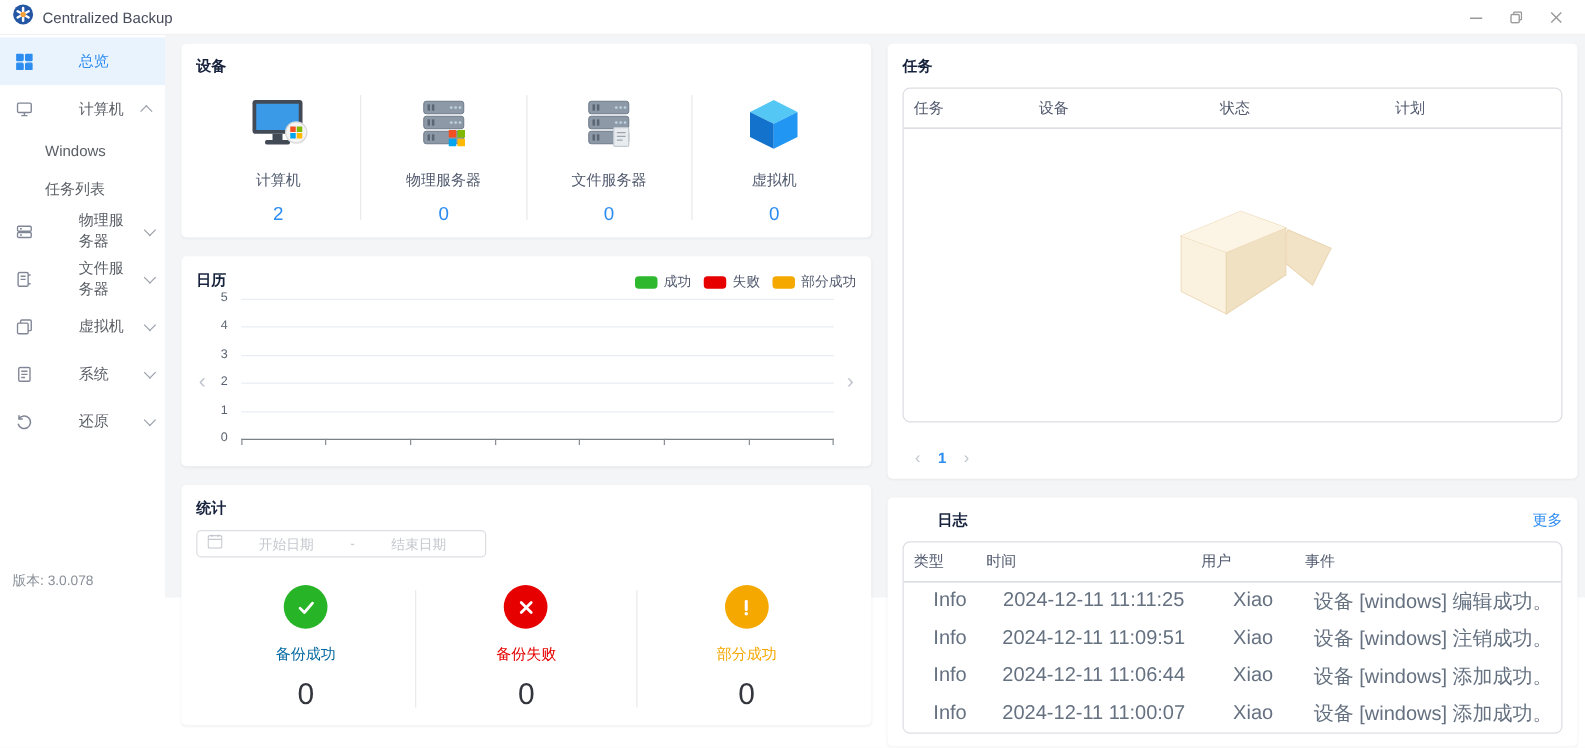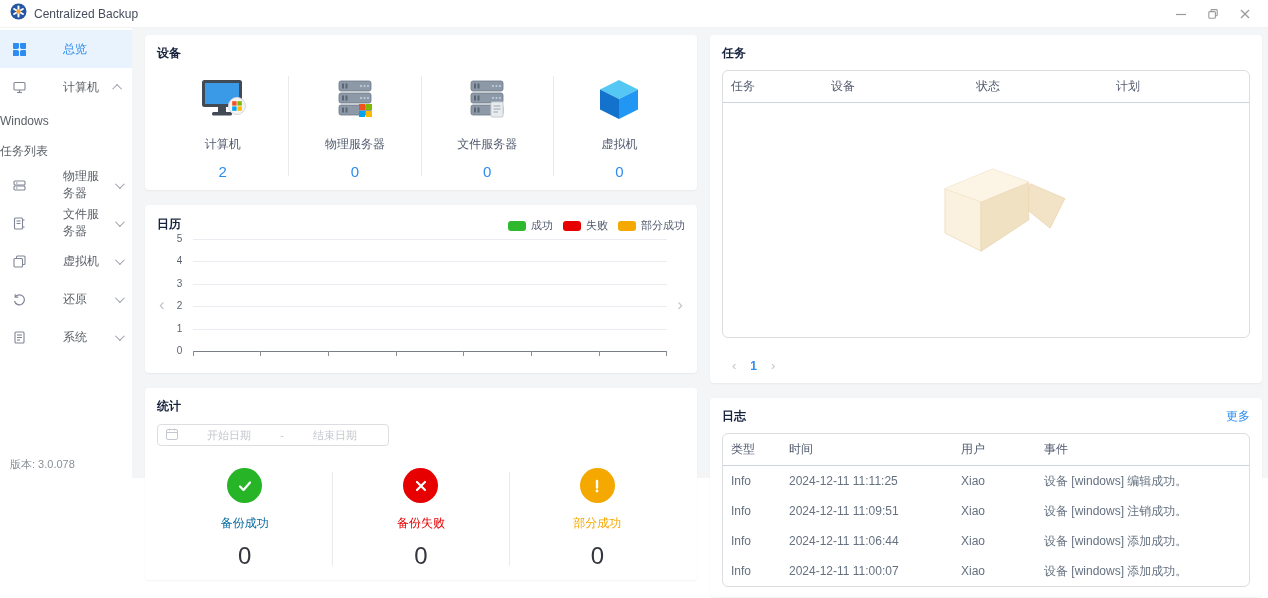--- a/index.html
+++ b/index.html
@@ -17,21 +17,21 @@
 
   
   .shell { flex:1; display:flex; min-height:0; }
   .sidebar { width:132px; background:#fff; flex:0 0 132px; display:flex; flex-direction:column; padding-top:2px; position:relative; }
   .side-item { height:38px; display:flex; align-items:center; gap:9px; padding:0 10px 0 12px;
     font-size:12px; color:#5a5f66; cursor:pointer; }
   .side-item .slabel { flex:1;margin-left:28px; }
   .side-item.selected { background:#e8f3fd; color:#2d8cf0; }
   .side-item.selected .sicon svg * { stroke:#2d8cf0; fill:#2d8cf0; }
   .sicon { width:14px; height:14px; display:flex; align-items:center; justify-content:center; }
-  .side-sub { height:30px; display:flex; align-items:center; font-size:12px; color:#5a5f66; cursor:pointer; }
+  .side-sub { height:30px; display:flex; align-items:center; padding-left:36px; font-size:12px; color:#5a5f66; cursor:pointer; }
   .chev { width:7px; height:7px; border-right:1.4px solid #9aa0a8; border-bottom:1.4px solid #9aa0a8; display:inline-block; }
   .chev.down { transform:rotate(45deg) translateY(-2px); }
   .chev.up { transform:rotate(-135deg) translateY(-2px); }
   .version { position:absolute; bottom:6px; left:10px; font-size:11px; color:#8a9099; }
 
   
   .main { flex:1; background:#f4f5f7; padding:7px 6px 0 13px; display:flex; gap:13px; min-height:0; }
   .col { display:flex; flex-direction:column; gap:15px; width:552px; flex:0 0 552px; }
   .card { background:#fff; border-radius:4px; box-shadow:0 1px 2px rgba(0,0,0,.05); padding:10px 12px; }
   .card h3 { font-size:12px; color:#17233d; font-weight:bold; }
@@ -87,25 +87,25 @@
     font-size:12px; color:#515a6e; padding-left:8px; }
   .taskcols span:nth-child(1){ width:100px; } .taskcols span:nth-child(2){ width:145px; }
   .taskcols span:nth-child(3){ width:140px; } .taskcols span:nth-child(4){ flex:1; }
   .empty { height:200px; display:flex; align-items:center; justify-content:center; }
   .pagination { margin-top:20px; display:flex; align-items:center; gap:14px; padding-left:10px; }
   .pg-arrow { color:#c0c4cc; font-size:13px; cursor:pointer; user-select:none; }
   .pg-num { color:#2d8cf0; font-size:12px; font-weight:bold; cursor:pointer; }
 
   
   .logs { height:210px; }
-  .logs-head { display:flex; justify-content:space-between; align-items:center; }
+  .logs-head { display:flex; justify-content:space-between; align-items:center;margin-left:28px; }
   .more { font-size:12px; color:#2d8cf0; cursor:pointer; text-decoration:none; }
   .logcols span:nth-child(1){ width:58px; } .logcols span:nth-child(2){ width:172px; }
   .logcols span:nth-child(3){ width:83px; } .logcols span:nth-child(4){ flex:1; }
-  .lrow { display:flex; align-items:center; height:30px; font-size:12px; color:#657180; padding-left:8px; }
+  .lrow { display:flex; align-items:center; height:30px; font-size:16px; color:#657180; padding-left:8px;text-align:center; }
   .lrow:first-of-type { margin-top:3px; }
 </style>
 </head>
 <body>
 
 <div class="app">
 
   <div class="titlebar">
     <div class="brand">
       <span>
@@ -203,38 +203,38 @@
             <svg width="13" height="13" viewBox="0 0 13 13" fill="none" stroke="#808695" stroke-width="1.1">
               <rect x="1" y="3.5" width="8.5" height="8.5" rx="1"></rect>
               <path d="M3.5 3.5 V2 a1 1 0 0 1 1-1 H11 a1 1 0 0 1 1 1 v6.5 a1 1 0 0 1 -1 1 H9.5"></path>
             </svg>
           </span>
         <span class="slabel">虚拟机</span>
         <span class="chev down"></span>
       </div>
       <div class="side-item">
         <span class="sicon">
-            <svg width="13" height="13" viewBox="0 0 13 13" fill="none" stroke="#808695" stroke-width="1.2">
-              <path d="M2.2 4 A5 5 0 1 1 1.5 8"></path>
-              <polyline points="2.2,1.2 2.2,4.2 5.2,4.2" fill="none"></polyline>
-            </svg>
-          </span>
-        <span class="slabel">还原</span>
-        <span class="chev down"></span>
-      </div>
-      <div class="side-item">
-        <span class="sicon">
             <svg width="13" height="13" viewBox="0 0 13 13" fill="none" stroke="#808695" stroke-width="1.1">
               <rect x="2" y="1" width="9" height="11" rx="1"></rect>
               <line x1="4" y1="4" x2="9" y2="4"></line>
               <line x1="4" y1="6.5" x2="9" y2="6.5"></line>
               <line x1="4" y1="9" x2="7" y2="9"></line>
             </svg>
           </span>
         <span class="slabel">系统</span>
+        <span class="chev down"></span>
+      </div>
+      <div class="side-item">
+        <span class="sicon">
+            <svg width="13" height="13" viewBox="0 0 13 13" fill="none" stroke="#808695" stroke-width="1.2">
+              <path d="M2.2 4 A5 5 0 1 1 1.5 8"></path>
+              <polyline points="2.2,1.2 2.2,4.2 5.2,4.2" fill="none"></polyline>
+            </svg>
+          </span>
+        <span class="slabel">还原</span>
         <span class="chev down"></span>
       </div>
       <div class="version">版本: 3.0.078</div>
     </aside>
 
     <main class="main">
 
       <div class="col">
 
         <section class="card devices">

